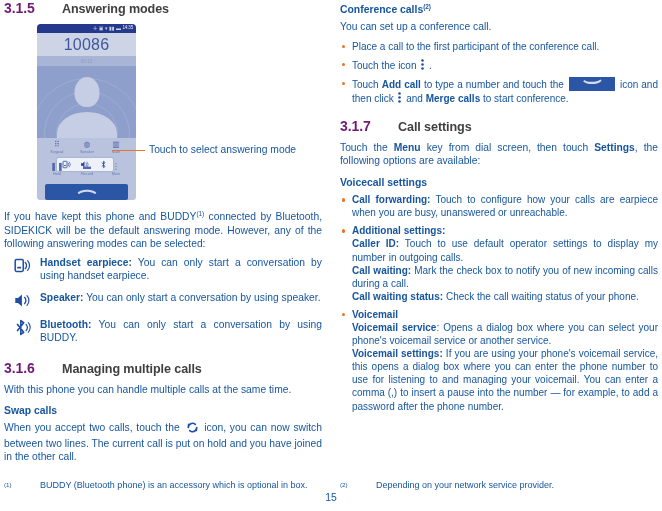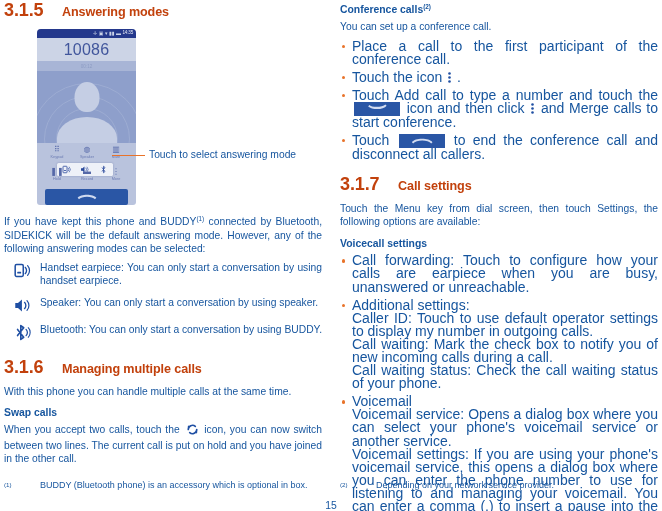--- a/index.html
+++ b/index.html
@@ -26,53 +26,53 @@
   
   .h2 {
     display: flex;
     align-items: baseline;
     margin: 0 0 7px 0;
     font-size: 12.6px;
     font-weight: bold;
     letter-spacing: -0.1px;
   }
   .h2 .num {
-    color: #c2410c;
+    color: #701a75;
     width: 58px;
     flex: 0 0 58px;
-    font-size: 18px;
-  }
-  .h2 .ttl { color: #c2410c; }
+    font-size: 14px;
+  }
+  .h2 .ttl { color: #404040; }
 
   .h3 {
     margin: 9px 0 5px 0;
     font-size: 10.4px;
     font-weight: bold;
     color: #16559e;
   }
 
   
   p.body, div.body {
     margin: 0 0 6px 0;
     font-size: 10.3px;
     line-height: 13.1px;
     color: #16559e;
     text-align: justify;
     hyphens: none;
   }
-  b, strong { font-weight: normal; color: #16559e; }
+  b, strong { font-weight: bold; color: #16559e; }
   .sup { font-size: 6.4px; vertical-align: super; }
 
   
   ul.bullets { margin: 0; padding: 0; list-style: none; }
   ul.bullets > li {
     position: relative;
     padding-left: 12px;
     margin-bottom: 5px;
-    font-size: 14px;
+    font-size: 10px;
     line-height: 13.1px;
     color: #16559e;
     text-align: justify;
   }
   ul.bullets > li::before {
     content: "";
     position: absolute;
     left: 2px; top: 5px;
     width: 3.4px; height: 3.4px;
     border-radius: 50%;
@@ -240,21 +240,21 @@
     font-size: 9px;
     color: #16559e;
     line-height: 12px;
     display: flex;
   }
   .fn .mark { width: 36px; flex: 0 0 36px; font-size: 6.2px; padding-top: 0px; }
   .fn-left  { left: 4px;   top: 2px; width: 322px; }
   .fn-right { left: 340px; top: 2px; width: 322px; }
   .pagenum {
     position: absolute;
-    left: 0; right: 0; bottom: 0;
+    left: 0; right: 0; bottom: 8px;
     text-align: center;
     font-size: 10.4px;
     color: #16559e;
   }
 </style>
 </head>
 <body>
 
 <div class="page">
 
@@ -419,23 +419,20 @@
             </svg></span><span> .</span></li>
 
       <li><span>Touch </span><b>Add call</b><span> to type a number and touch the </span><span class="chip"><svg width="22" height="10" viewBox="0 0 28 13">
               <path d="M2.5 3.2c5 4.6 20 4.6 24-1l-1.6-1.6C21 4.6 7 4.6 4 1.2z" fill="#d3dcf0"></path>
             </svg></span><span> icon and then click </span><span class="dots3"><svg width="5" height="13" viewBox="0 0 6 16">
               <circle cx="3" cy="3" r="1.6" fill="#1f4fa3"></circle>
               <circle cx="3" cy="8" r="1.6" fill="#1f4fa3"></circle>
               <circle cx="3" cy="13" r="1.6" fill="#1f4fa3"></circle>
             </svg></span><span> and </span><b>Merge calls</b><span> to start conference.</span></li>
 
-      <li><span>Touch </span><span class="chip"><svg width="22" height="10" viewBox="0 0 28 13">
-              <path d="M2.5 9.8c4-5.4 19.5-5.4 23.5 0l1.6-1.8C23 2.2 5 2.2.9 8z" fill="#d3dcf0"></path>
-            </svg></span><span> to end the conference call and disconnect all callers.</span></li>
     </ul>
 
     <div class="h2" style="margin-top:13px;">
       <span class="num">3.1.7</span>
       <span class="ttl">Call settings</span>
     </div>
 
     <p class="body"><span>Touch the </span><b>Menu</b><span> key from dial screen, then touch </span><b>Settings</b><span>, the following options are available:</span></p>
 
     <div class="h3" style="margin-top:10px;">Voicecall settings</div>

